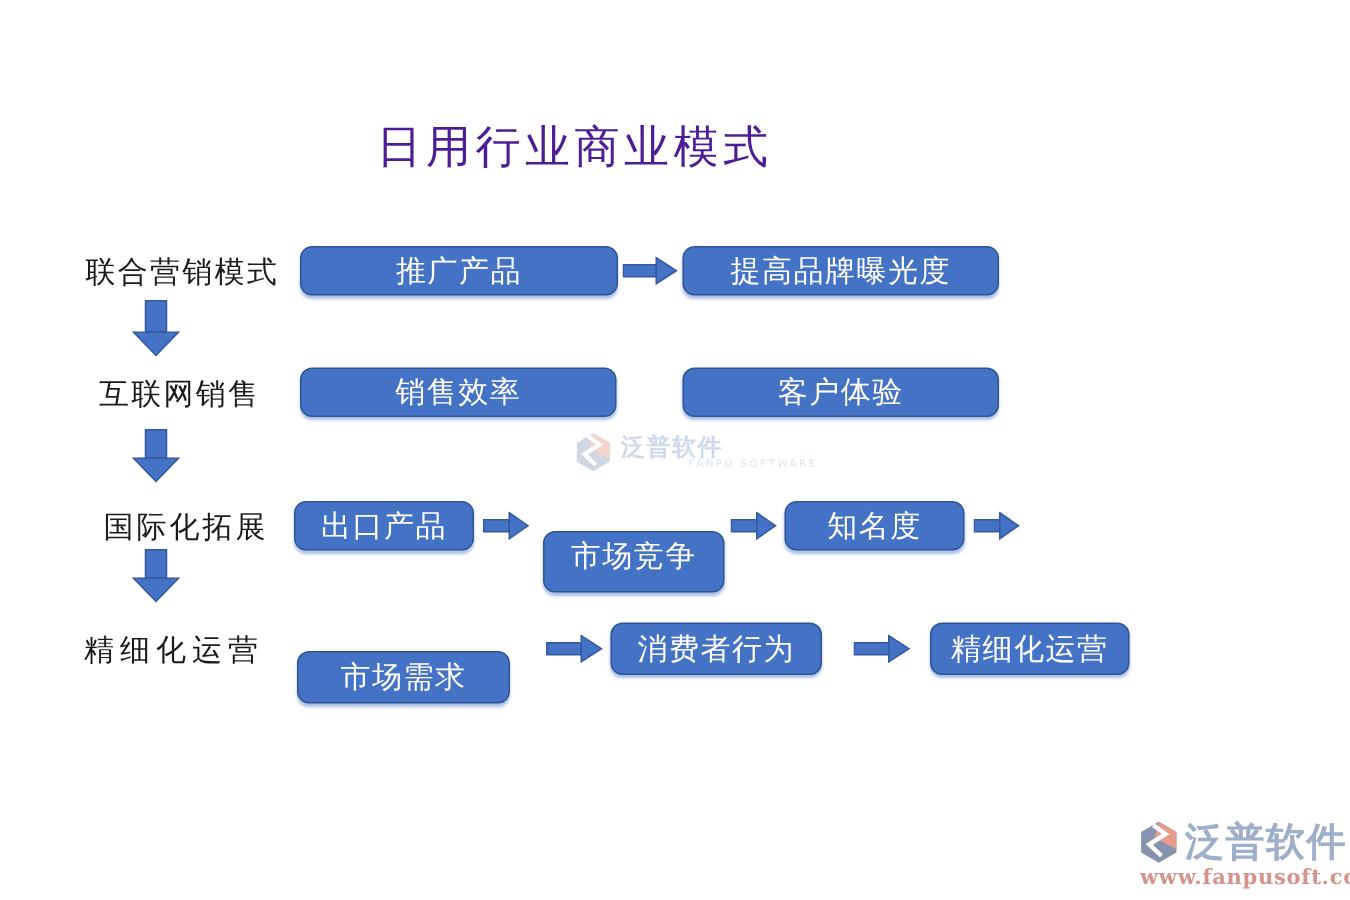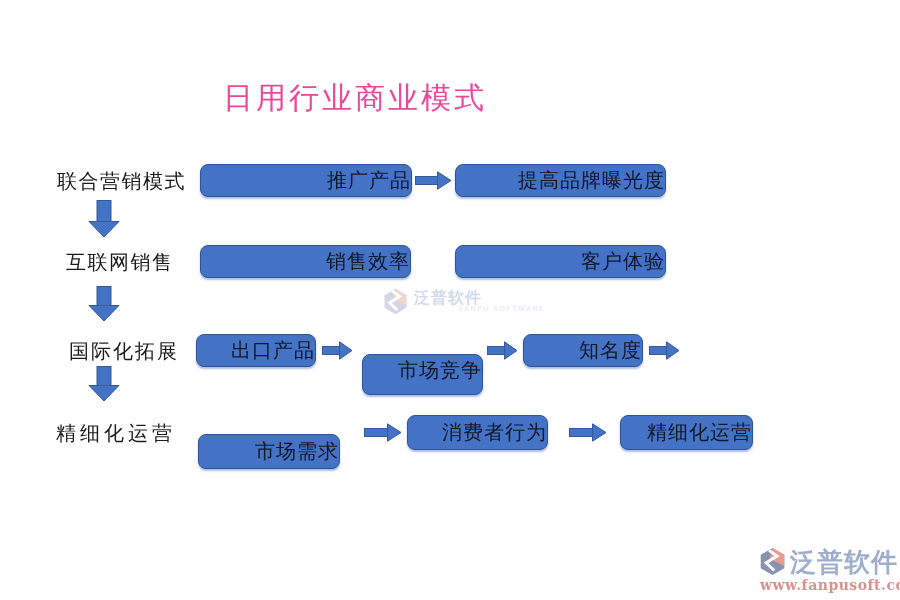--- a/index.html
+++ b/index.html
@@ -1,29 +1,29 @@
 <!DOCTYPE html>
 <html><head>
 <meta charset="utf-8">
 <style>
   html,body{margin:0;padding:0;background:#fff;}
   .canvas{
     position:relative;width:900px;height:600px;background:#ffffff;overflow:hidden;
     font-family:"DejaVu Serif","Liberation Serif",serif;
   }
   .title{
-    position:absolute;left:223px;top:78px;width:320px;text-align:left;
-    font-size:30px;letter-spacing:3px;color:#ec4899;white-space:nowrap;
+    position:absolute;left:223px;top:78px;width:320px;text-align:center;
+    font-size:30px;letter-spacing:3px;color:#4c1d95;white-space:nowrap;
   }
   .rlabel{
     position:absolute;font-size:20px;letter-spacing:1.5px;color:#1a1a1a;white-space:nowrap;
   }
   .box{
     position:absolute;background:#4472C4;border:1.5px solid #2F5597;border-radius:8px;
-    color:#0f172a;font-size:20px;letter-spacing:1px;text-align:right;white-space:nowrap;
+    color:#ffffff;font-size:20px;letter-spacing:1px;text-align:center;white-space:nowrap;
     box-shadow:0 2px 2px rgba(68,114,196,.45);box-sizing:border-box;
   }
   .arrow{position:absolute;line-height:0;}
   .wm-center{
     position:absolute;left:382px;top:288px;display:flex;align-items:center;gap:5px;opacity:.85;
   }
   .wm-center .col{display:flex;flex-direction:column;line-height:1.1;}
   .wm-center .brand{font-size:16px;color:#C9D4E9;font-weight:700;letter-spacing:1px;}
   .wm-center .sub{font-size:7px;color:#D8E0F1;letter-spacing:1.6px;font-family:"DejaVu Sans","Liberation Sans",sans-serif;margin-left:45px;}
   .wm-corner{position:absolute;left:758px;top:547px;}

